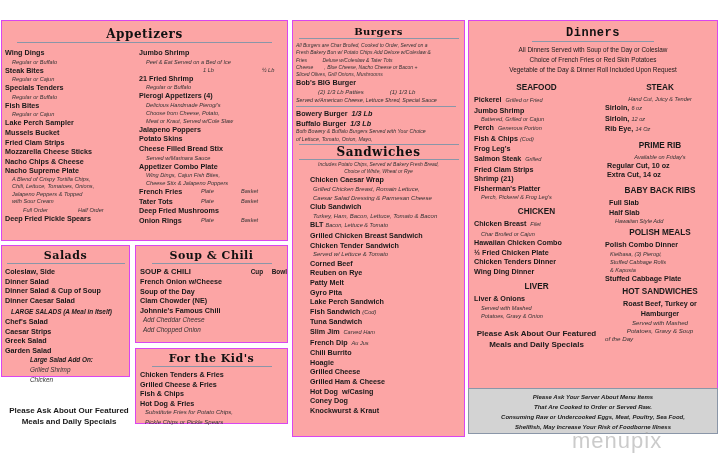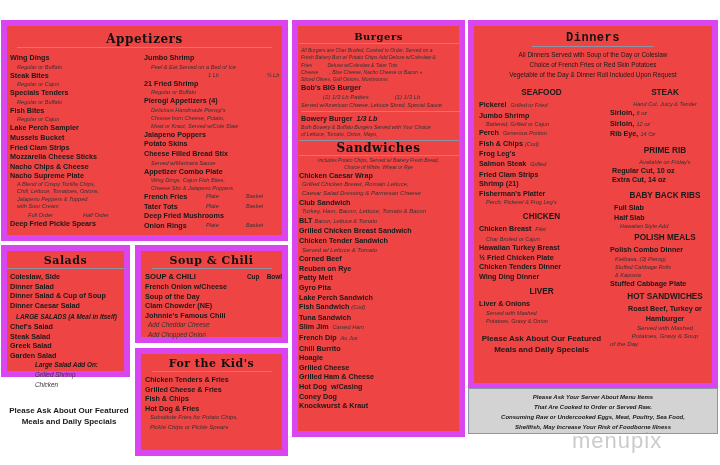--- a/index.html
+++ b/index.html
@@ -1,18 +1,18 @@
 <!DOCTYPE html>
 <html><head>
 <meta charset="utf-8">
 <style>
   * { box-sizing: border-box; margin: 0; padding: 0; }
   html, body { width: 720px; height: 465px; background: #ffffff; overflow: hidden; }
   body { font-family: "Liberation Sans", sans-serif; color: #1a1a1a; position: relative; }
-  .panel { position: absolute; border: 6px solid #d946ef; background: #ef4444; }
+  .panel { position: absolute; border: 1px solid #d946ef; background: #fca5a5; }
   .title { font-family: "DejaVu Serif", serif; font-weight: bold; text-align: center; letter-spacing: 0.5px; color: #111; }
   .rule { height: 1px; background: #8a96a8; margin: 1px auto 3px; }
   .it { font-weight: bold; font-size: 7.2px; line-height: 9.6px; white-space: nowrap; }
   .sub { font-style: italic; font-size: 5.6px; line-height: 8px; color: #333; padding-left: 7px; white-space: nowrap; }
   .subi { font-style: italic; font-weight: normal; font-size: 5.6px; color: #333; }
   .col { position: absolute; }
   .row3 { display: flex; }
   .row3 .n { width: 62px; }
   .row3 .p { width: 40px; font-style: italic; font-size: 5.6px; font-weight: normal; color: #333; }
   .ctr { text-align: center; }
@@ -95,21 +95,21 @@
 <div class="panel" style="left:1px; top:245px; width:129px; height:132px;">
   <div class="title" style="font-size:11px; margin-top:3px;">Salads</div>
   <div class="rule" style="width:118px;"></div>
   <div style="padding-left:3px;">
     <div class="it">Coleslaw, Side</div>
     <div class="it">Dinner Salad</div>
     <div class="it">Dinner Salad &amp; Cup of Soup</div>
     <div class="it">Dinner Caesar Salad</div>
     <div class="it" style="font-style:italic; font-size:6.4px; padding-left:6px; margin-top:2px;">LARGE SALADS (A Meal in Itself)</div>
     <div class="it">Chef's Salad</div>
-    <div class="it">Steak Salad</div>
+    <div class="it">Caesar Strips</div>
     <div class="it">Greek Salad</div>
     <div class="it">Garden Salad</div>
     <div class="it" style="font-style:italic; font-size:6.4px; padding-left:25px;">Large Salad  Add On:</div>
     <div class="sub" style="padding-left:25px; font-size:6.4px; line-height:10px;">Grilled Shrimp</div>
     <div class="sub" style="padding-left:25px; font-size:6.4px; line-height:10px;">Chicken</div>
   </div>
 </div>
 <div style="position:absolute; left:1px; top:405px; width:136px;">
   <div class="feat">Please Ask About Our Featured</div>
   <div class="feat">Meals and Daily Specials</div>
@@ -126,21 +126,21 @@
     </div>
     <div class="it">French Onion w/Cheese</div>
     <div class="it">Soup of the Day</div>
     <div class="it">Clam Chowder (NE)</div>
     <div class="it">Johnnie's Famous Chili</div>
     <div class="sub" style="font-size:6.4px; line-height:10px; padding-left:3px;">Add Cheddar Cheese</div>
     <div class="sub" style="font-size:6.4px; line-height:10px; padding-left:3px;">Add Chopped Onion</div>
   </div>
 </div>
 
-<div class="panel" style="left:135px; top:348px; width:153px; height:108px;">
+<div class="panel" style="left:135px; top:348px; width:153px; height:76px;">
   <div class="title" style="font-size:11px; margin-top:3px;">For the Kid's</div>
   <div class="rule" style="width:120px;"></div>
   <div style="padding-left:4px;">
     <div class="it">Chicken Tenders &amp; Fries</div>
     <div class="it">Grilled Cheese &amp; Fries</div>
     <div class="it">Fish &amp; Chips</div>
     <div class="it">Hot Dog &amp; Fries</div>
     <div class="sub" style="font-size:6px; line-height:9.5px; padding-left:5px;">Substitute Fries for Potato Chips,</div>
     <div class="sub" style="font-size:6px; line-height:9.5px; padding-left:5px;">Pickle Chips or Pickle Spears</div>
   </div>
@@ -156,29 +156,30 @@
     <div class="sub" style="padding-left:0; font-size:5px; line-height:7.3px; white-space:pre;">Cheese        , Blue Cheese, Nacho Cheese or Bacon +</div>
     <div class="sub" style="padding-left:0; font-size:5px; line-height:7.3px;">Sliced Olives, Grill Onions, Mushrooms</div>
     <div class="it">Bob's BIG Burger</div>
     <div class="sub" style="display:flex; gap:26px; padding-left:22px; font-size:6px;">
       <span>(2) 1/3 Lb Patties</span>
       <span>(1) 1/3 Lb</span>
     </div>
     <div class="sub" style="padding-left:0; font-size:5.4px;">Served w/American  Cheese, Lettuce  Shred, Special Sauce</div>
     <div class="rule" style="width:160px; margin:2px 0 2px;"></div>
     <div class="it"><span>Bowery Burger</span>&nbsp;&nbsp;<span style="font-style:italic;">1/3 Lb</span></div>
+    <div class="it"><span>Buffalo Burger</span>&nbsp;&nbsp;<span style="font-style:italic;">1/3 Lb</span></div>
     <div class="sub" style="padding-left:0; font-size:5.2px; line-height:7.6px;">Both Bowery  &amp; Buffalo Burgers Served with Your Choice</div>
     <div class="sub" style="padding-left:0; font-size:5.2px; line-height:7.6px;">of Lettuce,  Tomato,  Onion, Mayo,</div>
   </div>
   <div class="rule" style="width:160px; margin:1px auto 0;"></div>
   <div class="title" style="font-size:12px;">Sandwiches</div>
   <div class="rule" style="width:160px; margin:0 auto 1px;"></div>
   <div class="sub ctr" style="padding-left:0; font-size:5px; line-height:7px;">Includes Potato Chips, Served w/ Bakery Fresh Bread,</div>
   <div class="sub ctr" style="padding-left:0; font-size:5px; line-height:7px;">Choice of White, Wheat or Rye</div>
-  <div style="padding-left:1px;">
+  <div style="padding-left:1px;margin-left:16px;">
     <div class="it">Chicken Caesar Wrap</div>
     <div class="sub" style="padding-left:3px; font-size:6px; line-height:8.6px;">Grilled Chicken Breast, Romain Lettuce,</div>
     <div class="sub" style="padding-left:3px; font-size:6px; line-height:8.6px;">Caesar Salad Dressing &amp; Parmesan Cheese</div>
     <div class="it">Club Sandwich</div>
     <div class="sub" style="padding-left:3px; font-size:6px; line-height:8.6px;">Turkey, Ham, Bacon, Lettuce, Tomato &amp; Bacon</div>
     <div class="it"><span>BLT</span> <span class="subi">Bacon, Lettuce &amp; Tomato</span></div>
     <div class="it">Grilled Chicken Breast Sandwich</div>
     <div class="it">Chicken Tender Sandwich</div>
     <div class="sub" style="padding-left:3px; font-size:6px; line-height:8.6px;">Served w/ Lettuce &amp; Tomato</div>
     <div class="it">Corned Beef</div>
@@ -217,21 +218,21 @@
     <div class="it"><span>Fish &amp; Chips</span> <span class="subi">(Cod)</span></div>
     <div class="it">Frog Leg's</div>
     <div class="it"><span>Salmon Steak</span>&nbsp;&nbsp;<span class="subi">Grilled</span></div>
     <div class="it">Fried Clam Strips</div>
     <div class="it">Shrimp (21)</div>
     <div class="it">Fisherman's Platter</div>
     <div class="sub">Perch, Pickerel &amp; Frog Leg's</div>
     <div class="hdr">CHICKEN</div>
     <div class="it"><span>Chicken Breast</span>&nbsp;&nbsp;<span class="subi">Filet</span></div>
     <div class="sub">Char Broiled or Cajun</div>
-    <div class="it">Hawaiian Turkey Breast</div>
+    <div class="it">Hawaiian Chicken Combo</div>
     <div class="it">½ Fried Chicken Plate</div>
     <div class="it">Chicken Tenders Dinner</div>
     <div class="it">Wing Ding Dinner</div>
     <div class="hdr">LIVER</div>
     <div class="it">Liver &amp; Onions</div>
     <div class="sub">Served with Mashed</div>
     <div class="sub">Potatoes, Gravy &amp; Onion</div>
     <div style="margin-top:8px;">
       <div class="feat">Please Ask About Our Featured</div>
       <div class="feat">Meals and Daily Specials</div>

